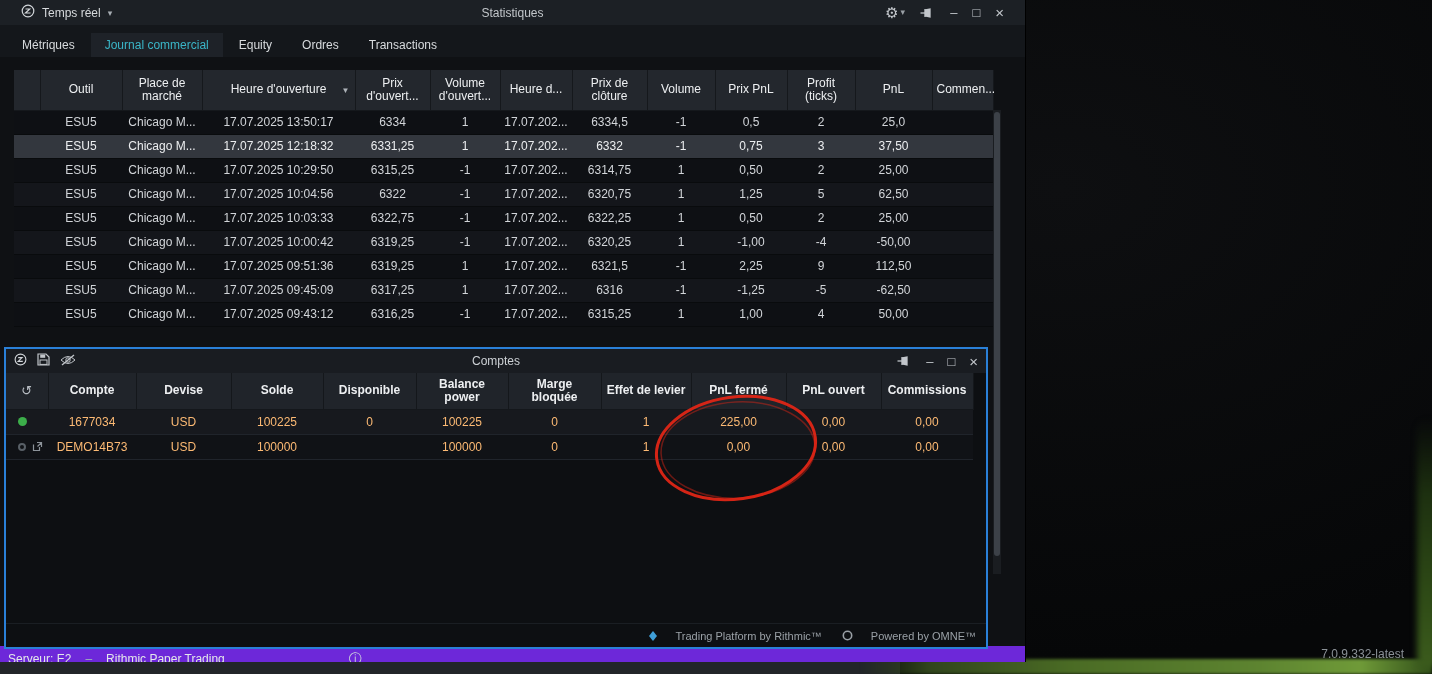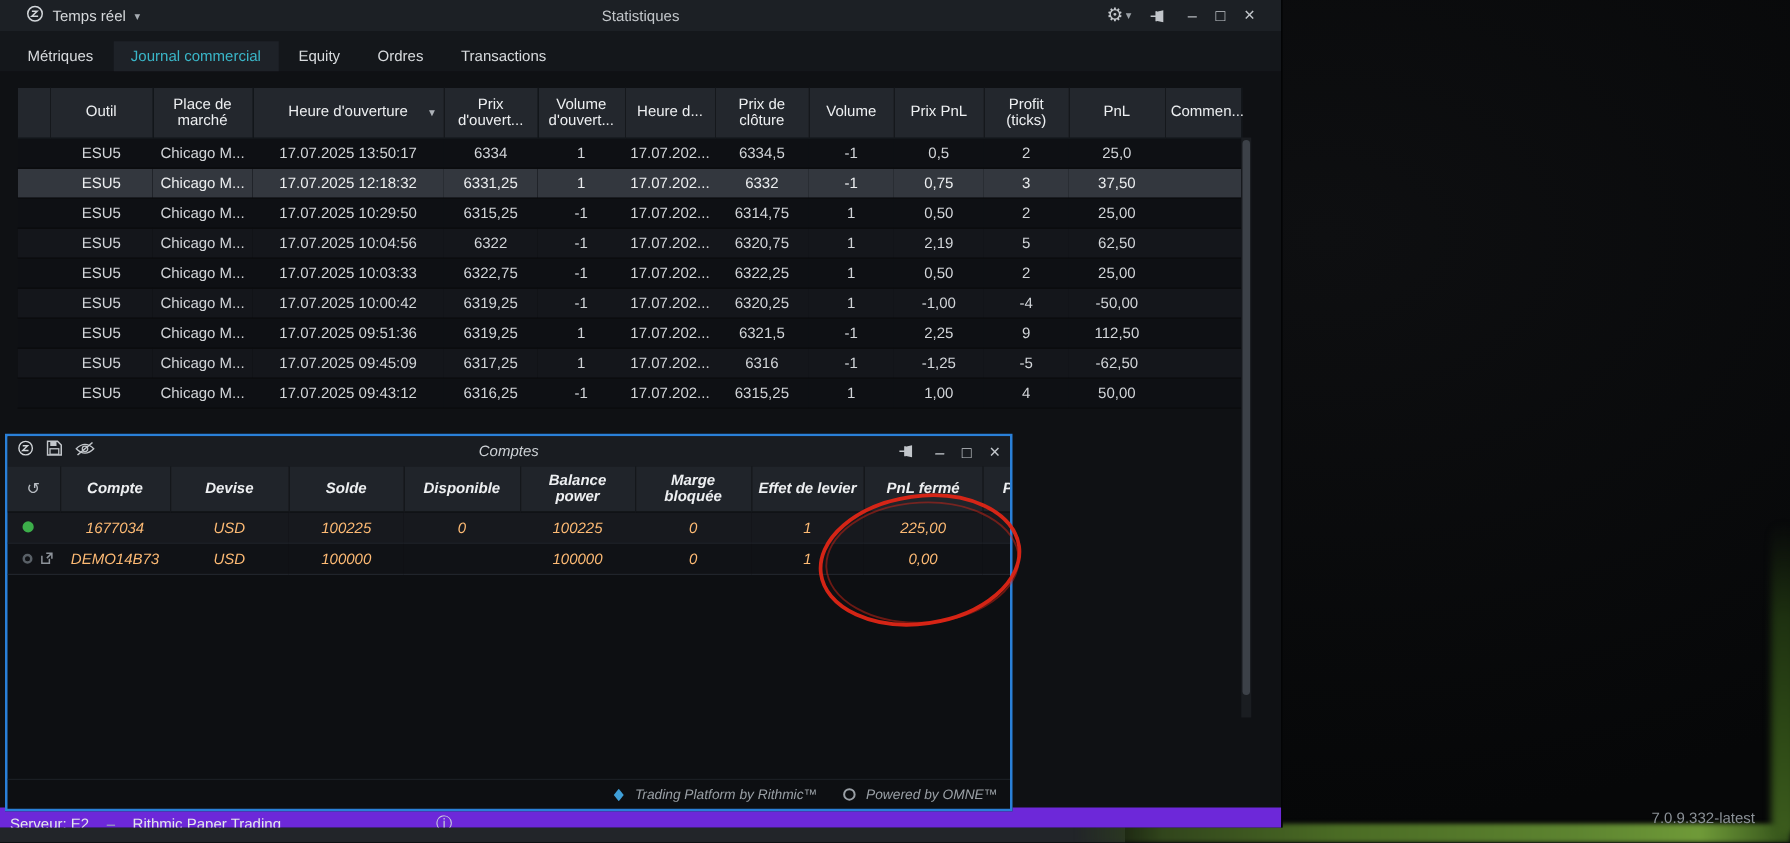--- a/index.html
+++ b/index.html
@@ -62,22 +62,22 @@
   .vscroll { position:absolute; left:993px; top:110px; width:8px; height:464px; background:#1a1d21; }
   .vscroll .thumb { position:absolute; left:1px; top:2px; width:6px; height:444px; background:#3c4148; border-radius:3px; }
 
   .statusbar { position:absolute; left:0; top:646px; width:100%; height:26px;
     background:#6d28d9; display:flex; align-items:center; gap:14px;
     padding:0 8px; color:#e3e7ea; font-size:12px; }
   .sb-sep { color:#9fb2ba; }
   .sb-info { font-size:13px; color:#cfd8dc; margin-left:110px; }
 
   
-  .accounts { position:absolute; left:4px; top:347px; width:806px; height:302px;
-    background:#0d0f12; border:2px solid #2a80d8; z-index:5; overflow:hidden;font-style:italic; }
+  .accounts { position:absolute; left:4px; top:347px; width:984px; height:302px;
+    background:#0d0f12; border:2px solid #2a80d8; z-index:5; overflow:hidden; }
   .acc-titlebar { position:relative; height:24px; background:#191c21;
     display:flex; align-items:center; padding:0 8px; }
   .acc-tb-left { display:flex; align-items:center; gap:10px; z-index:2; }
   .acc-tb-center { position:absolute; left:0; right:0; text-align:center; color:#cdd1d5; font-size:12px; }
   .acc-tb-right { margin-left:auto; display:flex; align-items:center; gap:14px; z-index:2; }
 
   .atable { width:967px; }
   .atable th { height:36px; background:#20242a; color:#edeff1; font-size:12px; font-weight:700;
     text-align:center; vertical-align:middle; padding:0 4px; line-height:13px;
     border-right:1px solid #14171b; border-bottom:1px solid #14171b; }
@@ -89,21 +89,21 @@
   .status-cell { text-align:left !important; }
   .status-inner { display:flex; align-items:center; gap:6px; padding-left:8px; }
   .acct-dot { width:9px; height:9px; border-radius:50%; display:inline-block; flex:none; }
   .acct-dot.active { background:#3cae4a; }
   .acct-dot.inactive { background:transparent; border:2px solid #596067; width:8px; height:8px; }
   .hist-icon { font-size:13px; color:#b8bdc3; font-weight:400; }
 
   .acc-footer { position:absolute; left:0; bottom:0; width:100%; height:24px;
     border-top:1px solid #1a1e23; display:flex; align-items:center; justify-content:flex-end;
     gap:20px; padding-right:10px; color:#9aa0a6; font-size:11px; }
-  .brand { display:flex; align-items:center; gap:8px; }
+  .brand { display:flex; align-items:center; gap:18px; }
 
   
   .annotation { position:absolute; left:648px; top:390px; z-index:9; pointer-events:none; }
 
   .version { position:absolute; right:28px; top:647px; color:#8b9197; font-size:12px; z-index:2; }
 </style>
 </head>
 <body>
 
 <div class="desktop" data-name="desktop-background">
@@ -240,21 +240,21 @@
           <tr data-name="journal-row">
             <td data-name="journal-cell"></td>
             <td data-name="journal-cell">ESU5</td>
             <td data-name="journal-cell">Chicago M...</td>
             <td data-name="journal-cell">17.07.2025 10:04:56</td>
             <td data-name="journal-cell">6322</td>
             <td data-name="journal-cell" class="neg">-1</td>
             <td data-name="journal-cell">17.07.202...</td>
             <td data-name="journal-cell">6320,75</td>
             <td data-name="journal-cell" class="pos">1</td>
-            <td data-name="journal-cell" class="pos">2,19</td>
+            <td data-name="journal-cell" class="pos">1,25</td>
             <td data-name="journal-cell" class="pos">5</td>
             <td data-name="journal-cell" class="pos">62,50</td>
             <td data-name="journal-cell"></td>
           </tr>
           <tr data-name="journal-row">
             <td data-name="journal-cell"></td>
             <td data-name="journal-cell">ESU5</td>
             <td data-name="journal-cell">Chicago M...</td>
             <td data-name="journal-cell">17.07.2025 10:03:33</td>
             <td data-name="journal-cell">6322,75</td>

